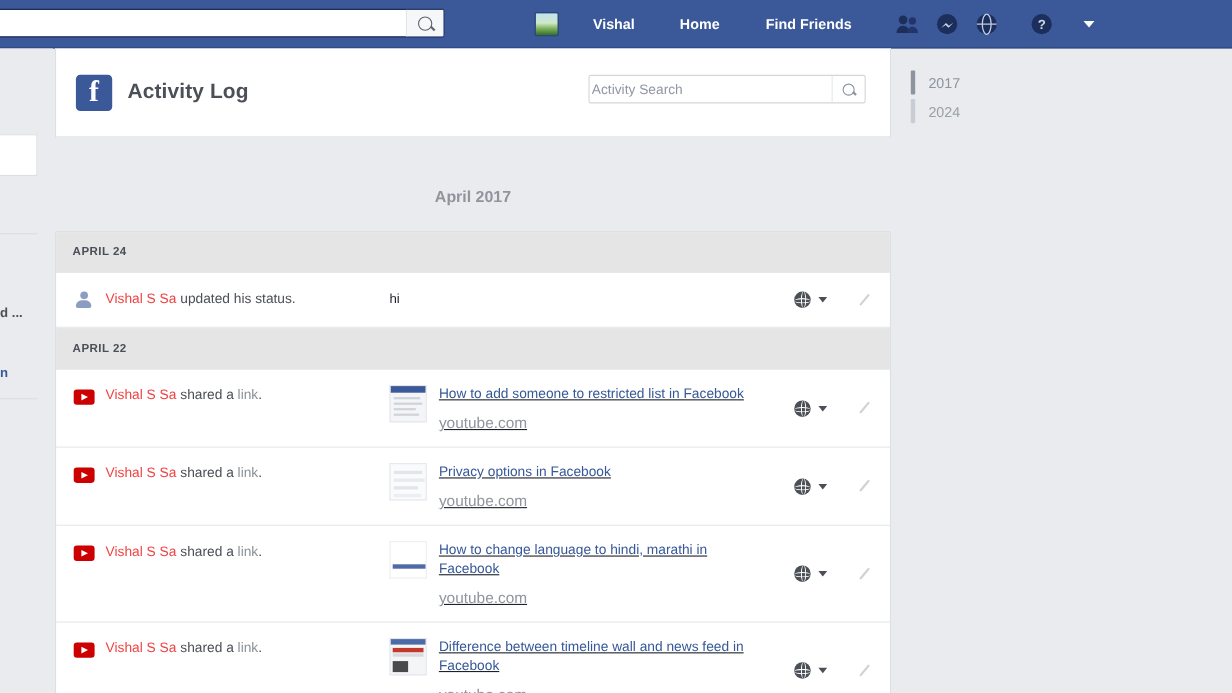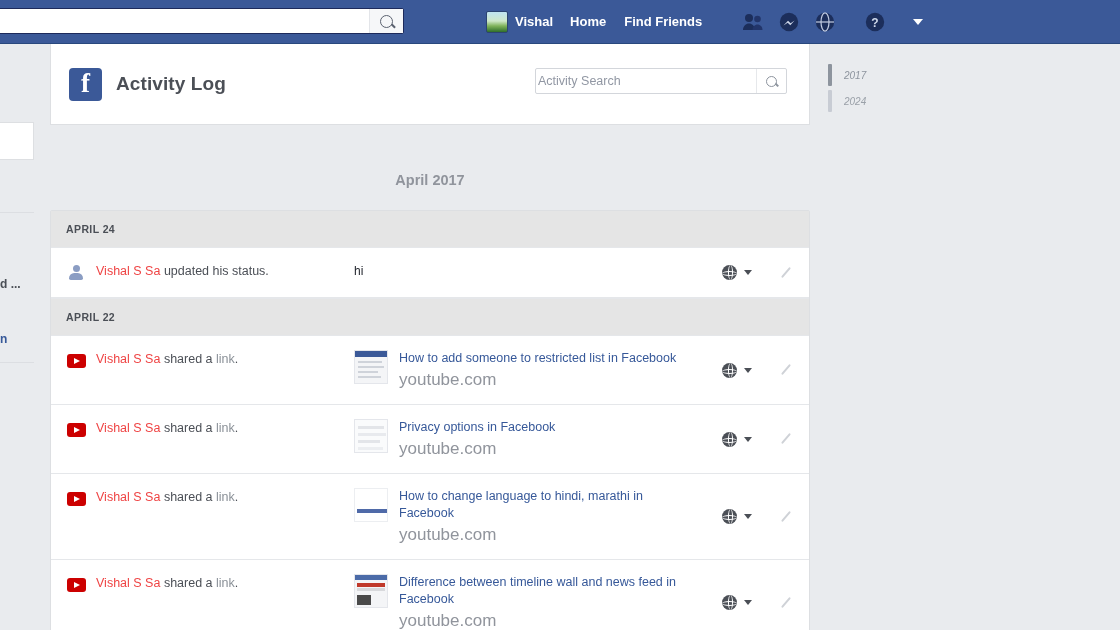--- a/index.html
+++ b/index.html
@@ -107,20 +107,21 @@
     margin-right: 7px;
   }
   .nav-link {
     color: #ffffff;
     font-size: 13px;
     font-weight: bold;
     white-space: nowrap;
     padding: 0 9px;
     line-height: 44px;
     text-decoration: none;
+    margin-left: 24px;
   }
   .nav-icons {
     display: flex;
     align-items: center;
     margin-left: 30px;
     gap: 12px;
   }
   .nav-icon {
     width: 24px;
     height: 24px;
@@ -387,20 +388,21 @@
     line-height: 17px;
     padding-top: 1px;
     flex: 1 1 auto;
   }
 
   .row-attach {
     display: flex;
     align-items: flex-start;
     flex: 1 1 auto;
     padding-top: 0px;
+    text-decoration: underline;
   }
   .thumb {
     width: 34px;
     height: 34px;
     flex: 0 0 auto;
     background: #f4f5f7;
     border: 1px solid #e4e6eb;
     box-sizing: border-box;
     position: relative;
     overflow: hidden;
@@ -444,23 +446,23 @@
   }
 
   .attach-body { padding-top: 0px; }
   .attach-title {
     font-size: 12.5px;
     color: #365899;
     line-height: 17px;
     max-width: 290px;
   }
   .attach-domain {
-    font-size: 17px;
+    font-size: 14px;
     color: #90949c;
-    margin-top: 3px;
+    margin-top: 9px;
   }
 
   .row-actions {
     position: absolute;
     right: 15px;
     top: 50%;
     transform: translateY(-50%);
     display: flex;
     align-items: center;
     gap: 0px;
@@ -527,23 +529,22 @@
   }
   .year-bar {
     width: 4px;
     height: 22px;
     background: #c8ccd4;
     border-radius: 1px;
     margin-right: 12px;
   }
   .year-item.active .year-bar { background: #8d949e; }
   .year-label {
-    font-size: 10px;
+    font-size: 13px;
     color: #9aa0a8;
-    font-style: italic;
   }
   .year-item.active .year-label { color: #8d949e; }
 </style>
 </head>
 <body>
 
 <div id="topnav">
   <div id="topnav-inner">
 
     <div class="nav-search-wrap">

